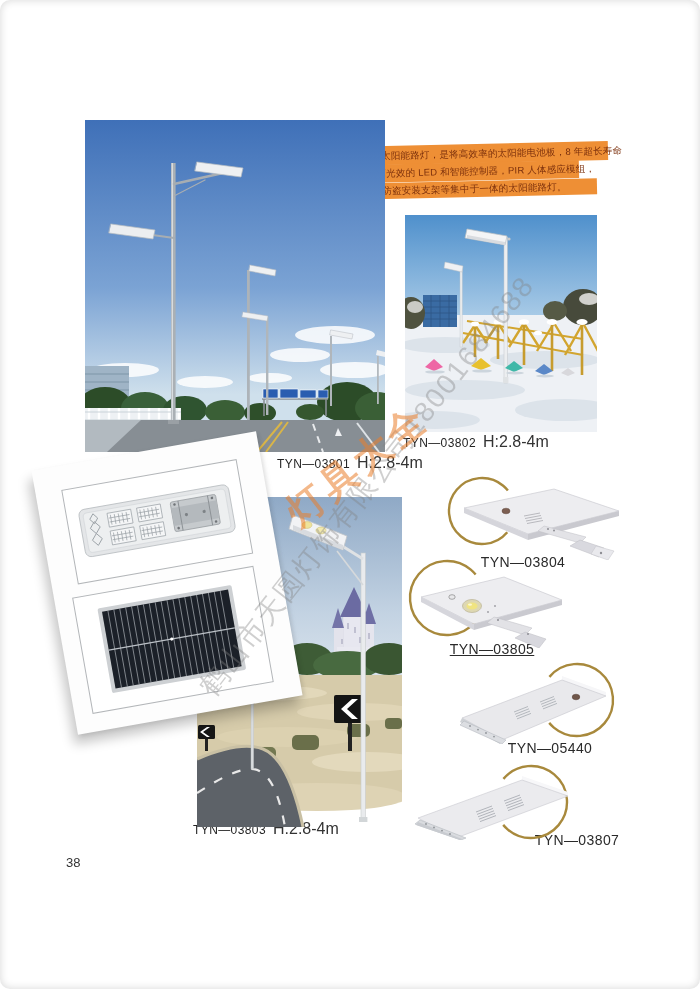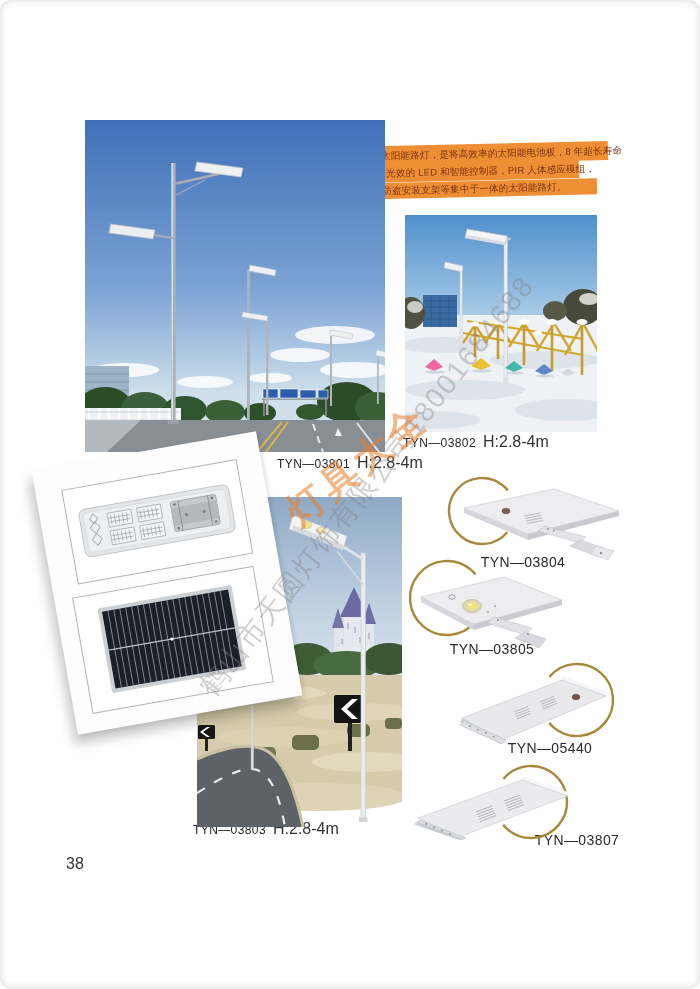--- a/index.html
+++ b/index.html
@@ -37,21 +37,21 @@
     transform:rotate(-52deg);transform-origin:240px 14px;
     font-size:28px;color:rgba(130,130,130,.38);letter-spacing:2px;
     white-space:nowrap;z-index:9;pointer-events:none;
   }
   .wm-orange{
     position:absolute;left:268px;top:424px;width:220px;
     transform:rotate(-38deg);
     font-size:38px;font-weight:bold;color:rgba(233,125,42,.55);
     letter-spacing:4px;white-space:nowrap;z-index:9;pointer-events:none;
   }
-  #page-number{position:absolute;left:66px;top:855px;font-size:16px;color:#333;}
+  #page-number{position:absolute;left:66px;top:855px;font-size:13px;color:#333;}
   .z1{z-index:1}.z2{z-index:2}.z3{z-index:3}
 </style>
 </head>
 <body>
 
 <div id="page">
 
   <div class="photo z1" style="left:85px;top:120px;width:300px;height:332px;">
     <svg width="300" height="332" viewBox="0 0 300 332">
       <defs>
@@ -374,21 +374,21 @@
     </g>
     <circle cx="72" cy="42" r="0.9" fill="#9a9aa0"></circle>
       <circle cx="79" cy="36" r="0.9" fill="#9a9aa0"></circle>
     <g>
       <polygon points="78,47 116,58 109,65 71,53" fill="#e2e2e6" stroke="#bfbfc5" stroke-width="0.5"></polygon>
       <polygon points="109,62 130,69 123,78 99,68" fill="#d8d8de" stroke="#bcbcc2" stroke-width="0.5"></polygon>
       <circle cx="82" cy="50" r="1" fill="#8e8e94"></circle>
         <circle cx="112" cy="64" r="1" fill="#8e8e94"></circle>
     </g>
   </svg>
-  <div class="prodlabel" style="left:432px;top:641px;width:120px;">
+  <div class="prodlabel" style="left:432px;top:641px;width:120px;text-decoration:underline;">
     <span>TYN—03805</span>
   </div>
 
   <svg class="abs z2" style="left:538px;top:661px;" width="78" height="78">
     <circle cx="39" cy="39" r="36" fill="none" stroke="#A8893C" stroke-width="2.4" stroke-dasharray="176 50" transform="rotate(220 39 39)"></circle>
   </svg>
 
   <svg class="abs z3" style="left:452px;top:670px;" width="155" height="74" viewBox="0 0 155 74">
     <polygon points="110,10 154,26 154,22 110,6" fill="#f6f6f8"></polygon>
     <polygon points="10,48 110,10 154,26 50,70" fill="#e9e9ec" stroke="#c6c6cc" stroke-width="0.6"></polygon>

